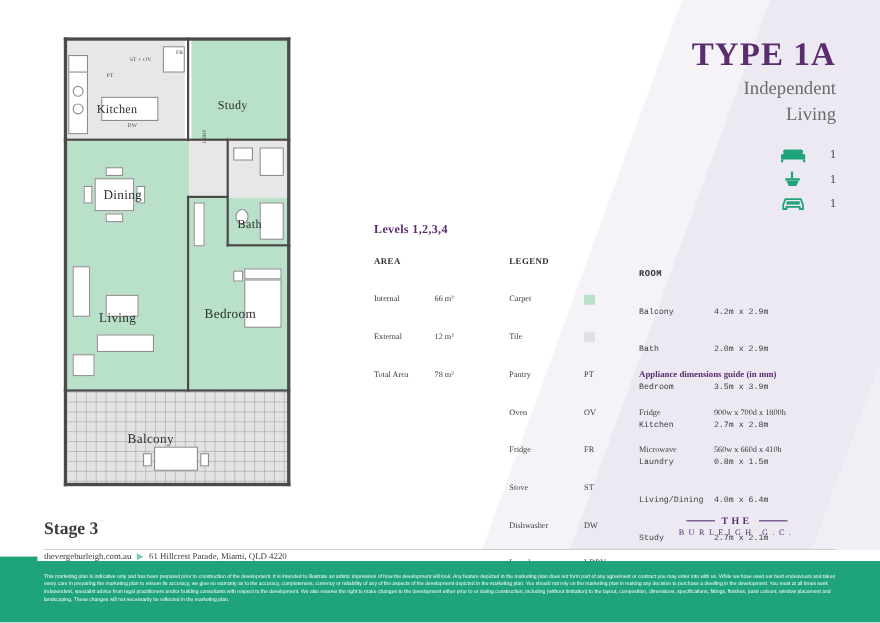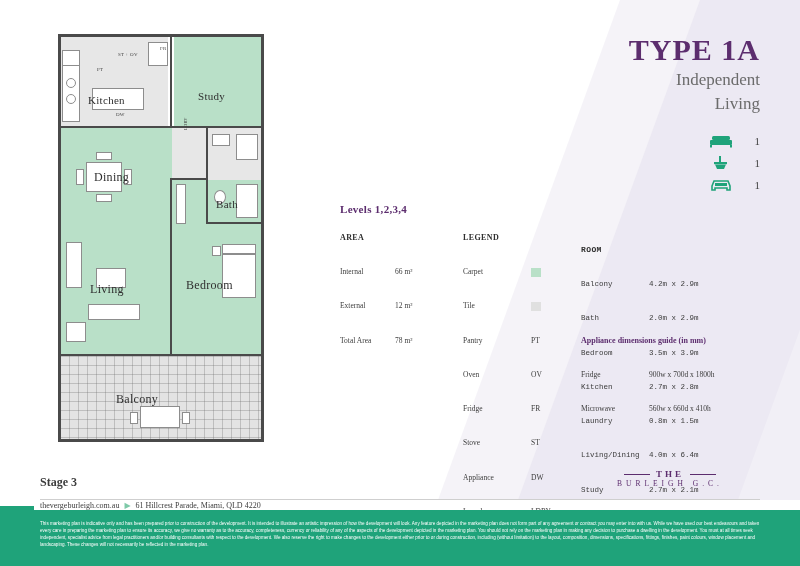--- a/index.html
+++ b/index.html
@@ -79,21 +79,21 @@
   
   .logo { position:absolute; right:40px; bottom:78px; text-align:center; width:180px; }
   .logo .the { font-size:9px; letter-spacing:3px; color:#5c2d6e; font-weight:bold; position:relative; display:inline-block; padding:0 8px; }
   .logo .the:before, .logo .the:after { content:""; position:absolute; top:50%; width:26px; height:1px; background:#5c2d6e; }
   .logo .the:before { left:-24px; } .logo .the:after { right:-24px; }
   .logo .verge { font-size:40px; color:#5c2d6e; font-weight:bold; font-style:italic; line-height:.95; letter-spacing:-1px; font-family:"Liberation Serif", serif; }
   .logo .sub { font-size:7.5px; letter-spacing:4px; color:#5c2d6e; margin-top:-2px; }
 
   
   .foot-line { position:absolute; left:40px; right:40px; bottom:66px; height:1px; background:#cfcfcf; }
-  .stage { position:absolute; left:40px; bottom:76px; font-size:12px; font-weight:bold; color:#3c3c3c; }
+  .stage { position:absolute; left:40px; bottom:76px; font-size:16px; font-weight:bold; color:#3c3c3c; }
   .contact { position:absolute; left:40px; bottom:56px; font-size:8px; color:#3c3c3c; }
   .contact .sep { color:#7ec9a8; margin:0 5px; }
 
   .disclaimer {
     position:absolute; left:0; right:0; bottom:0; height:56px;
     background:#1fa37a; color:#ffffff; font-size:4.6px; line-height:1.55;
     padding:10px 40px; font-family:"Liberation Sans", sans-serif;
   }
   .teal-strip { position:absolute; left:0; bottom:56px; width:34px; height:4px; background:#1fa37a; }
 </style>
@@ -252,21 +252,21 @@
       </div>
     <div class="row">
         <div class="k">Fridge</div>
         <div class="v">FR</div>
       </div>
     <div class="row">
         <div class="k">Stove</div>
         <div class="v">ST</div>
       </div>
     <div class="row">
-        <div class="k">Appliance</div>
+        <div class="k">Dishwasher</div>
         <div class="v">DW</div>
       </div>
     <div class="row">
         <div class="k">Laundry</div>
         <div class="v">LDRY</div>
       </div>
   </div>
 
   <div class="col room-col">
     <div class="head">ROOM</div>

